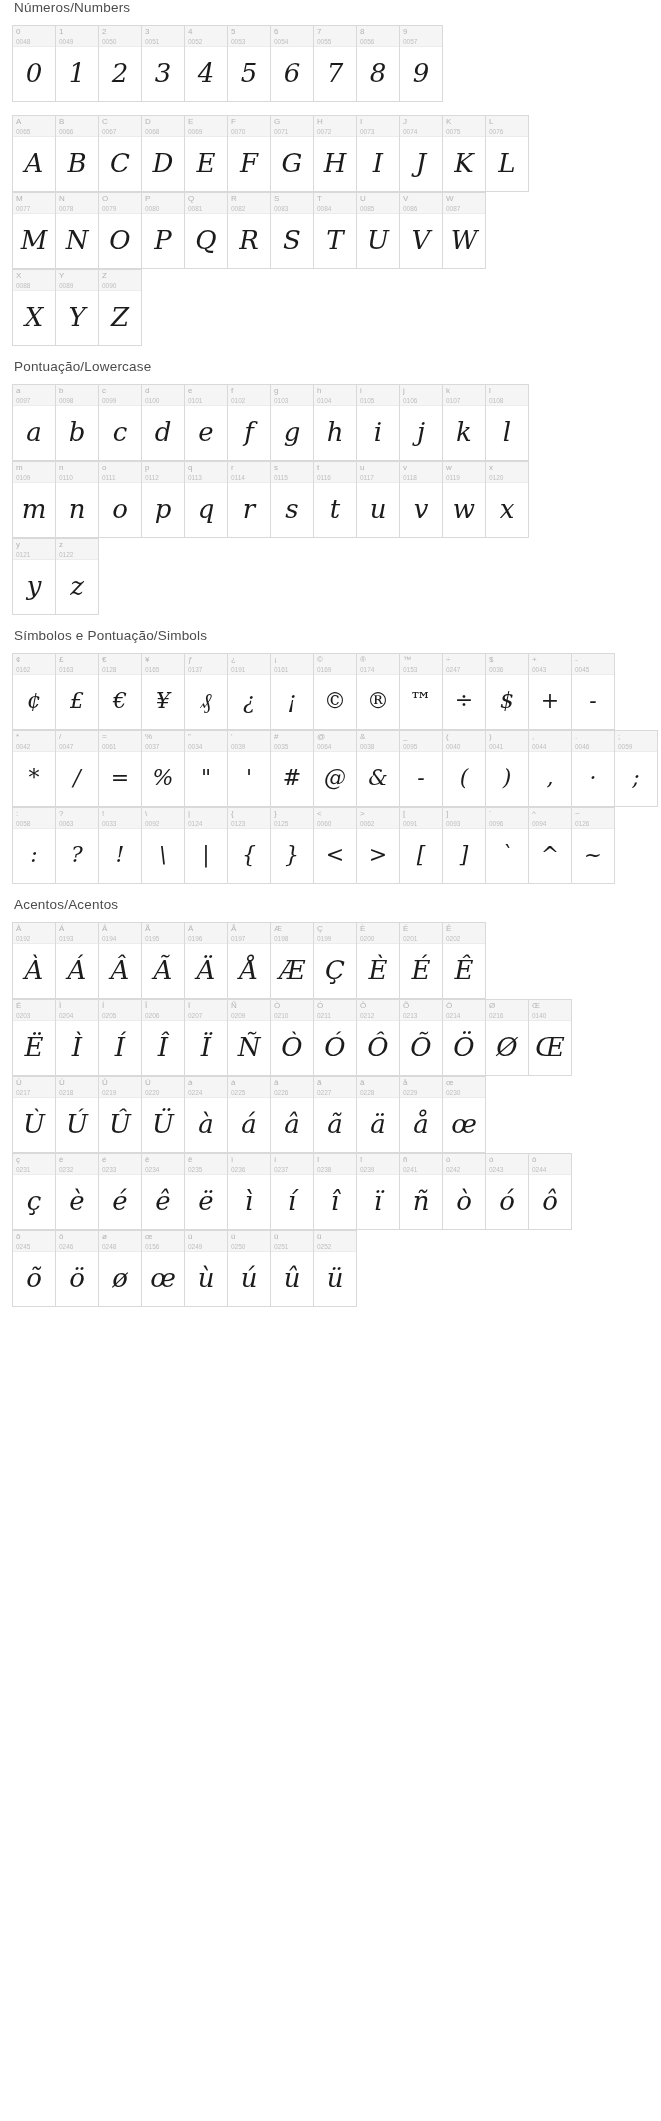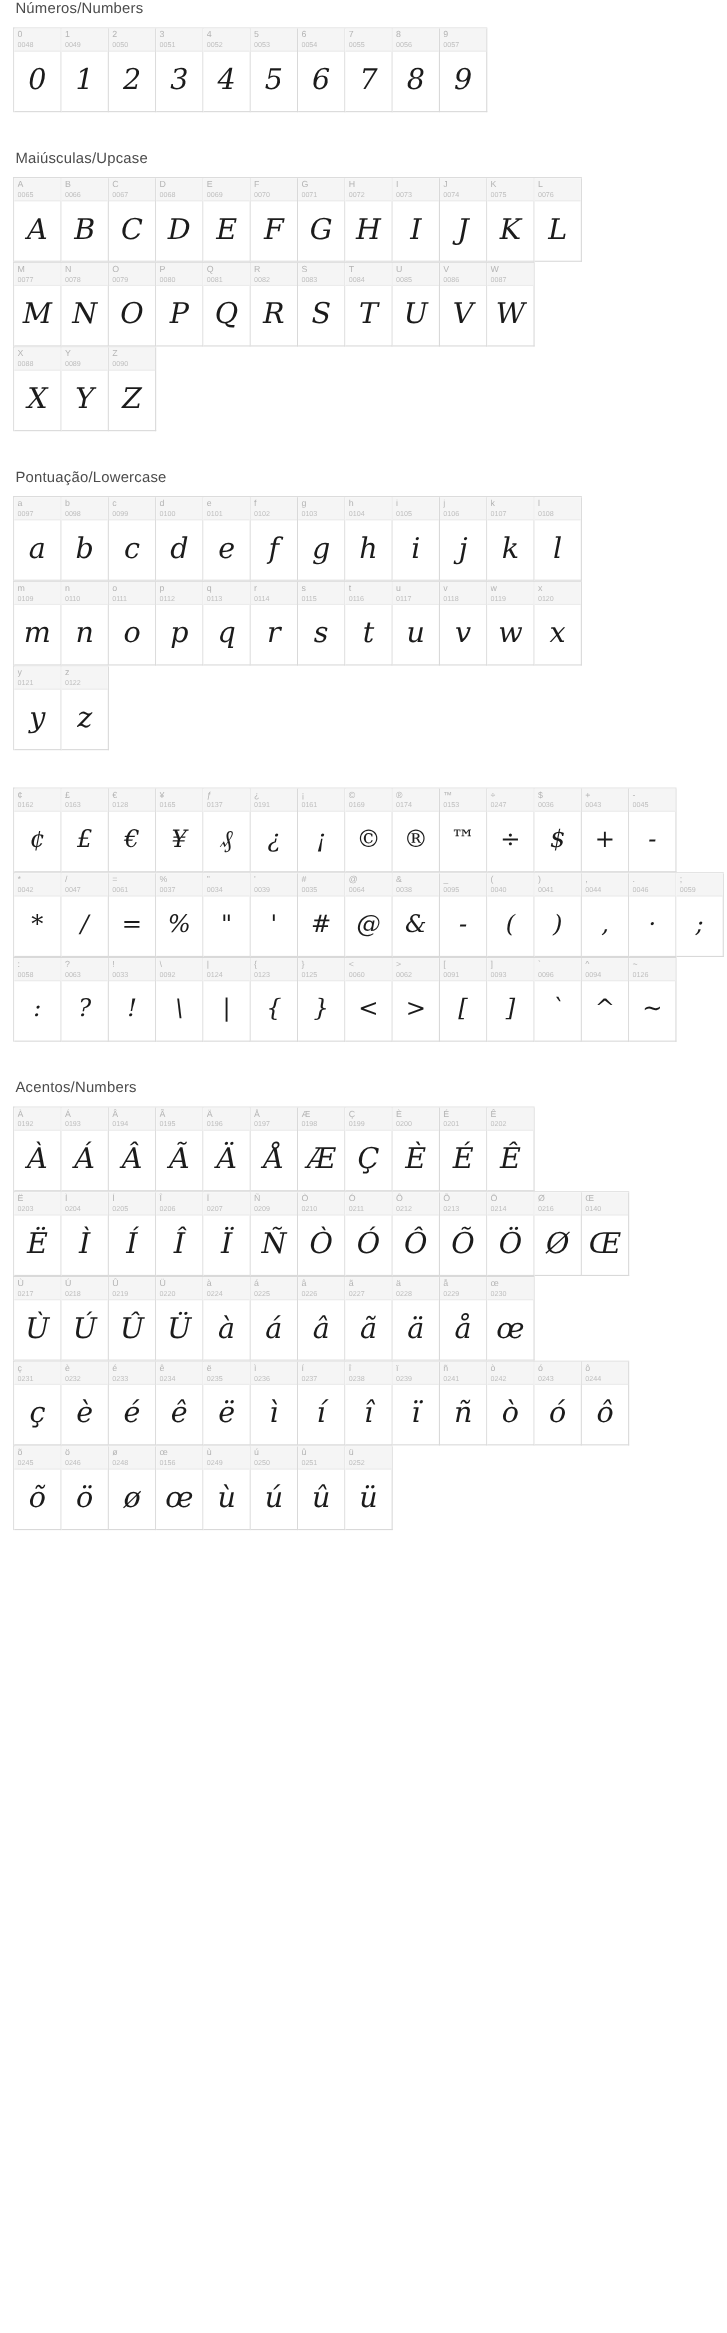--- a/index.html
+++ b/index.html
@@ -12,21 +12,21 @@
     font-family: "Liberation Sans", sans-serif;
     color: #3a3a3a;
     -webkit-font-smoothing: antialiased;
   }
   .page {
     width: 661px;
     box-sizing: border-box;
     padding: 0 12px 30px 12px;
   }
   .section {
-    margin-bottom: 34px;
+    margin-bottom: 13px;
   }
   .section-title {
     font-size: 13.5px;
     color: #4c4c4c;
     font-weight: normal;
     margin: 0 0 10px 2px;
     letter-spacing: 0.2px;
   }
   .grid-rows {
     display: flex;
@@ -169,21 +169,20 @@
               <div class="glyph-meta">
                 <div class="glyph-char">9</div>
                 <div class="glyph-code">0057</div>
               </div>
               <div class="glyph-art">9</div>
             </div>
           </div>
         </div>
       </div>
       <div class="section">
-        <div class="section-title">Maiúsculas/Upcase</div>
         <div class="grid-rows">
           <div class="glyph-row">
             <div class="glyph-cell">
               <div class="glyph-meta">
                 <div class="glyph-char">A</div>
                 <div class="glyph-code">0065</div>
               </div>
               <div class="glyph-art">A</div>
             </div>
             <div class="glyph-cell">
@@ -555,20 +554,21 @@
               <div class="glyph-meta">
                 <div class="glyph-char">z</div>
                 <div class="glyph-code">0122</div>
               </div>
               <div class="glyph-art">z</div>
             </div>
           </div>
         </div>
       </div>
       <div class="section">
+        <div class="section-title">Símbolos e Pontuação/Simbols</div>
         <div class="grid-rows">
           <div class="glyph-row">
             <div class="glyph-cell">
               <div class="glyph-meta">
                 <div class="glyph-char">¢</div>
                 <div class="glyph-code">0162</div>
               </div>
               <div class="glyph-art small">¢</div>
             </div>
             <div class="glyph-cell">
@@ -866,21 +866,21 @@
               <div class="glyph-meta">
                 <div class="glyph-char">~</div>
                 <div class="glyph-code">0126</div>
               </div>
               <div class="glyph-art small">~</div>
             </div>
           </div>
         </div>
       </div>
       <div class="section">
-        <div class="section-title">Acentos/Numbers</div>
+        <div class="section-title">Acentos/Acentos</div>
         <div class="grid-rows">
           <div class="glyph-row">
             <div class="glyph-cell">
               <div class="glyph-meta">
                 <div class="glyph-char">À</div>
                 <div class="glyph-code">0192</div>
               </div>
               <div class="glyph-art">À</div>
             </div>
             <div class="glyph-cell">

